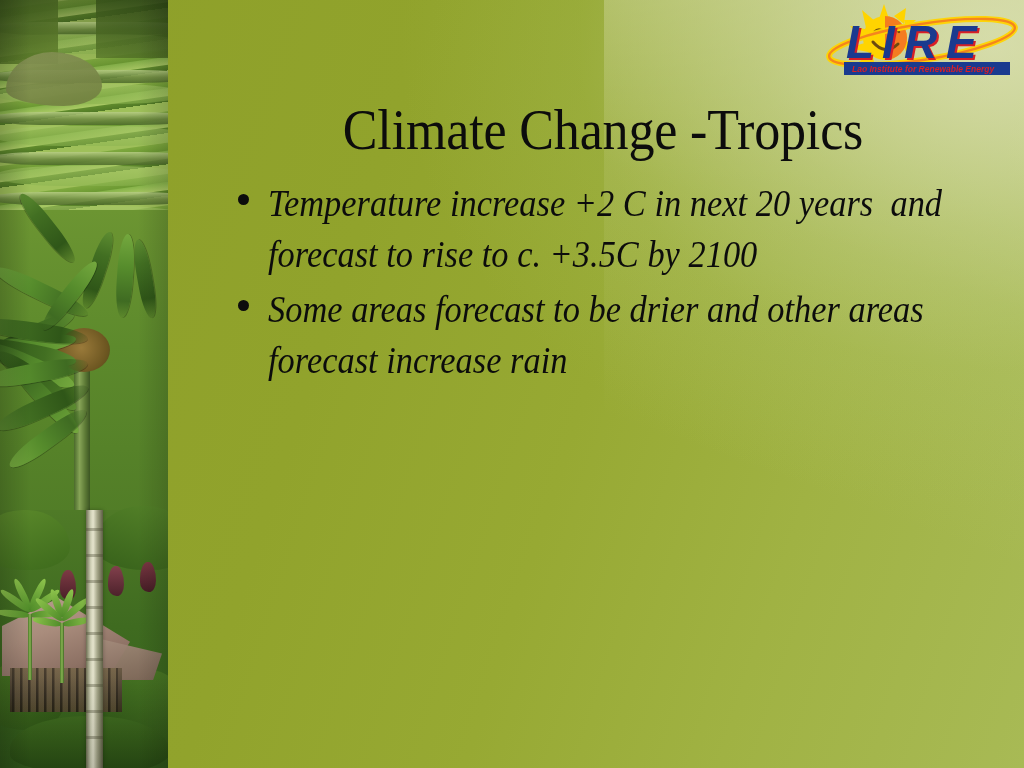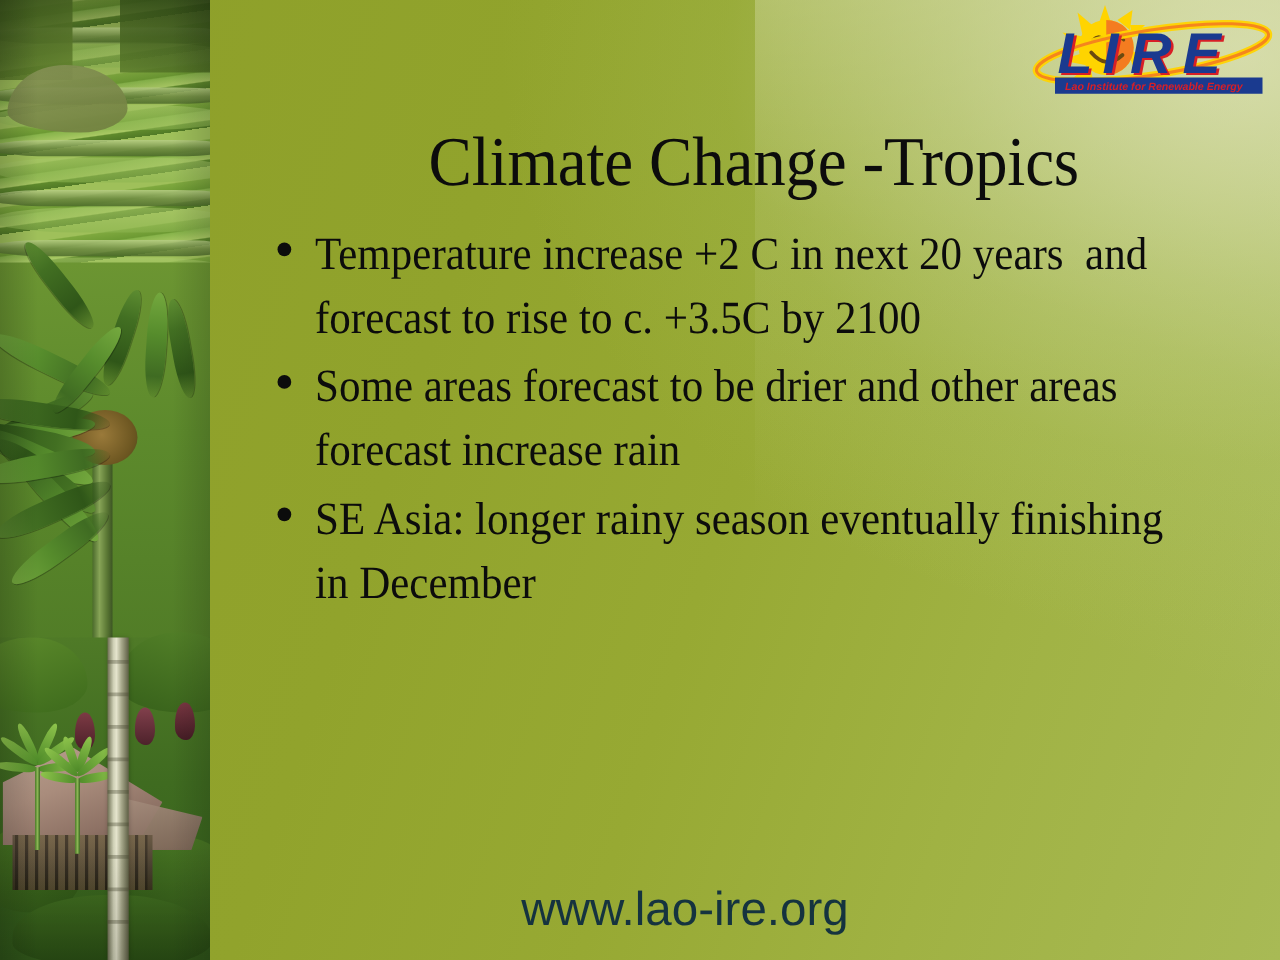--- a/index.html
+++ b/index.html
@@ -101,21 +101,21 @@
 
   #title{
     position:absolute;left:40px;top:99px;width:790px;
     text-align:center;
     font-family:"Liberation Serif",serif;
     font-size:56px;line-height:62px;font-weight:400;color:#0c0c0c;
     letter-spacing:-0.2px;
     transform:scaleX(.93);transform-origin:50% 50%;
   }
 
-  #bullets{position:absolute;left:20px;top:178px;width:812px;}
+  #bullets{position:absolute;left:36px;top:178px;width:812px;font-style:italic;}
   .bullet{position:relative;padding-left:64px;margin-bottom:4px;}
   .bullet .dot{
     position:absolute;left:34px;top:16px;width:11px;height:11px;
     border-radius:50%;background:#0c0c0c;}
   .bullet .btxt{
     font-family:"Liberation Serif",serif;
     font-size:37px;line-height:51px;color:#0c0c0c;font-weight:400;
     transform:scaleX(.93);transform-origin:0 50%;
     white-space:pre-wrap;
   }
@@ -274,22 +274,17 @@
 
     <div id="bullets">
       <div class="bullet">
         <span class="dot"></span>
         <div class="btxt">Temperature increase +2 C in next 20 years  and forecast to rise to c. +3.5C by 2100</div>
       </div>
       <div class="bullet">
         <span class="dot"></span>
         <div class="btxt">Some areas forecast to be drier and other areas forecast increase rain</div>
       </div>
-      <div class="bullet">
-        <span class="dot"></span>
-        <div class="btxt">SE Asia: longer rainy season eventually finishing in December</div>
-      </div>
-    </div>
-
-    <div id="url">www.lao-ire.org</div>
+    </div>
+
   </div>
 
 </div>
 
 </body></html>

